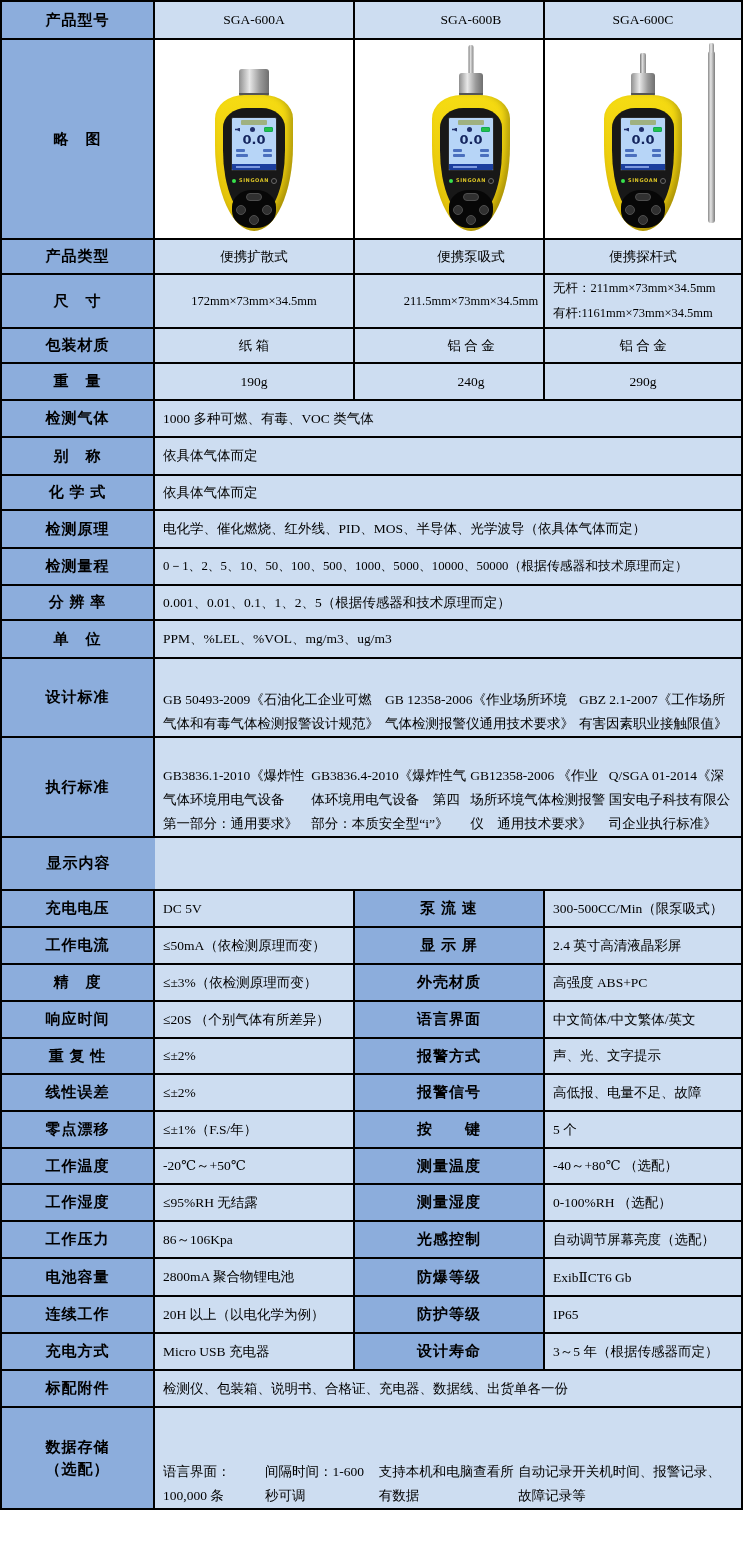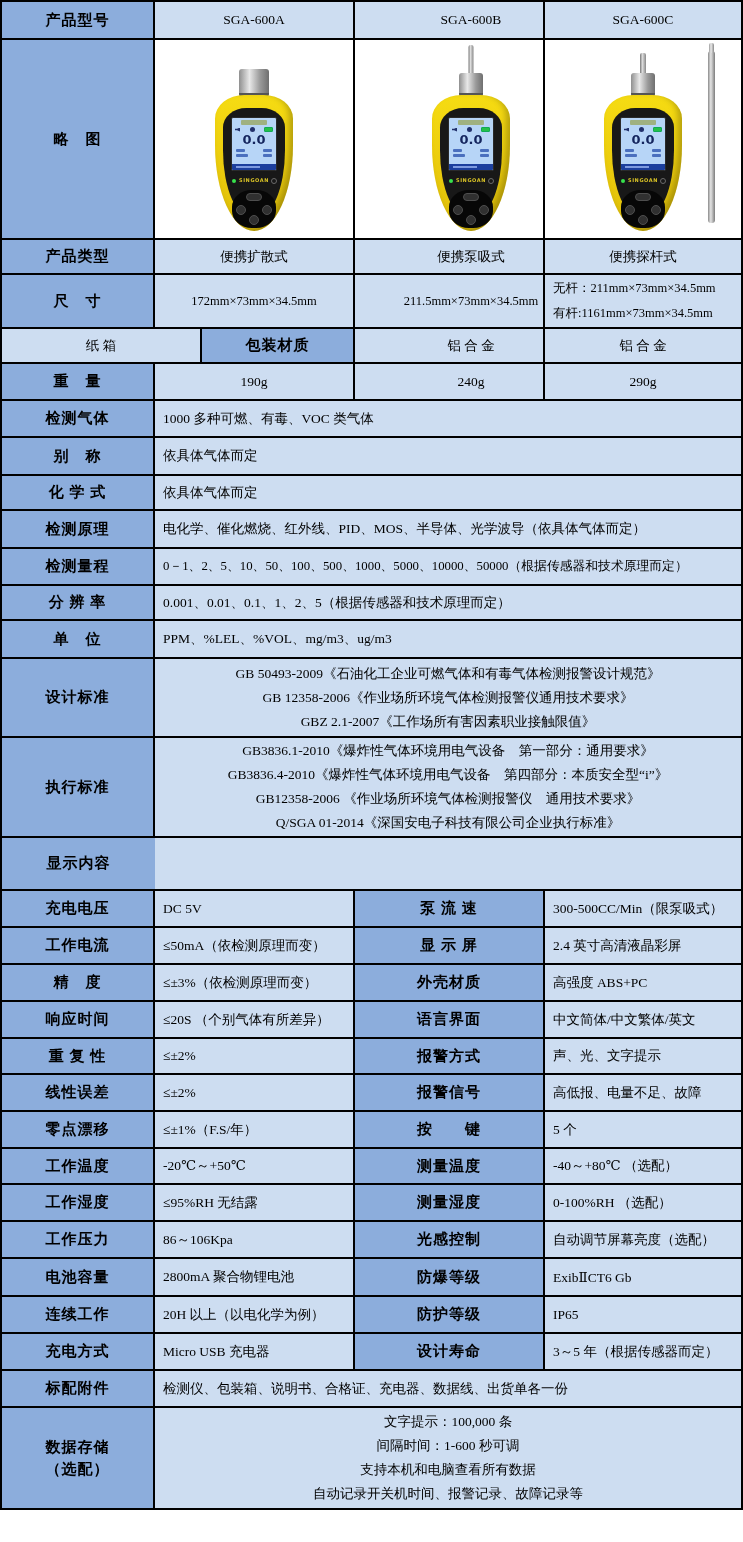--- a/index.html
+++ b/index.html
@@ -14,21 +14,21 @@
 
   .lab { width:153px; background:#8CADDC; justify-content:center; text-align:center;
          font-weight:bold; font-size:15px; flex-direction:column; line-height:1.5; letter-spacing:1px; }
   .val { background:#CDDDF1; font-size:13.5px; }
   .cA { width:200px; } .cB { width:190px;padding-left:44px; } .cC { flex:1; }
   .v1 { width:200px; } .l2 { width:190px; background:#8CADDC; justify-content:center; text-align:center;
         font-weight:bold; font-size:15px; letter-spacing:1px; }
   .v2 { flex:1; }
   .center { justify-content:center; text-align:center; }
   .left  { padding-left:8px; padding-right:8px; }
-  .multi { flex-direction:column; align-items:center; justify-content:center; }
+  .multi { align-items:flex-end; justify-content:center; }
   .multi div { line-height:24px; }
   .dim-c { flex-direction:column; align-items:flex-start; justify-content:center; }
   .dim-c div { line-height:25px; }
   .imgcell { background:#fff; justify-content:center; }
 
   
   .dev { position:relative; width:100%; height:196px; }
   .dev-body { position:absolute; left:50%; transform:translateX(-50%); top:54px; width:78px; height:136px;
       background:linear-gradient(180deg,#f6dc13,#e9c90c 60%,#dfbf08);
       border-radius:30px 30px 40px 40px / 24px 24px 88px 88px;
@@ -244,25 +244,25 @@
     <div class="cell val cB center" style="font-size:12.5px">
         <div>211.5mm×73mm×34.5mm</div>
       </div>
     <div class="cell val cC dim-c left" style="font-size:12.5px">
       <div>无杆：211mm×73mm×34.5mm</div>
       <div>有杆:1161mm×73mm×34.5mm</div>
     </div>
   </div>
 
   <div class="row" style="height:35px">
+    <div class="cell lab">
+        <div>包装材质</div>
+      </div>
     <div class="cell val cA center">
         <div>纸 箱</div>
-      </div>
-    <div class="cell lab">
-        <div>包装材质</div>
       </div>
     <div class="cell val cB center">
         <div>铝 合 金</div>
       </div>
     <div class="cell val cC center">
         <div>铝 合 金</div>
       </div>
   </div>
 
   <div class="row" style="height:37px">
@@ -557,20 +557,20 @@
         <div>检测仪、包装箱、说明书、合格证、充电器、数据线、出货单各一份</div>
       </div>
   </div>
 
   <div class="row" style="height:100px">
     <div class="cell lab">
       <div>数据存储</div>
       <div>（选配）</div>
     </div>
     <div class="cell val cC left multi">
-      <div>文字提示：100,000 条</div>
+      <div>语言界面：100,000 条</div>
       <div>间隔时间：1-600 秒可调</div>
       <div>支持本机和电脑查看所有数据</div>
       <div>自动记录开关机时间、报警记录、故障记录等</div>
     </div>
   </div>
 
 </div>
 
 </body></html>

